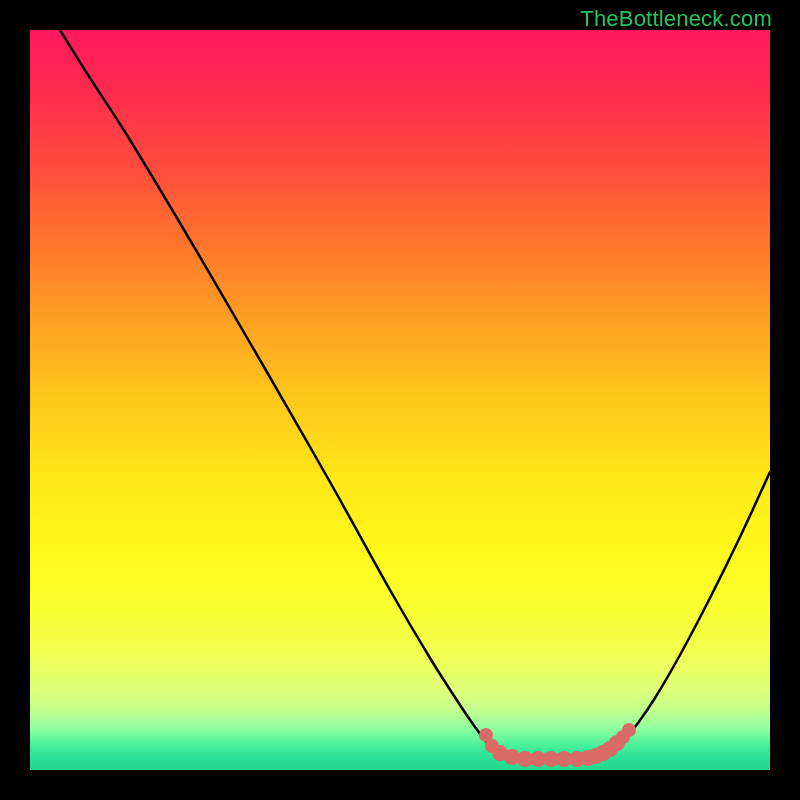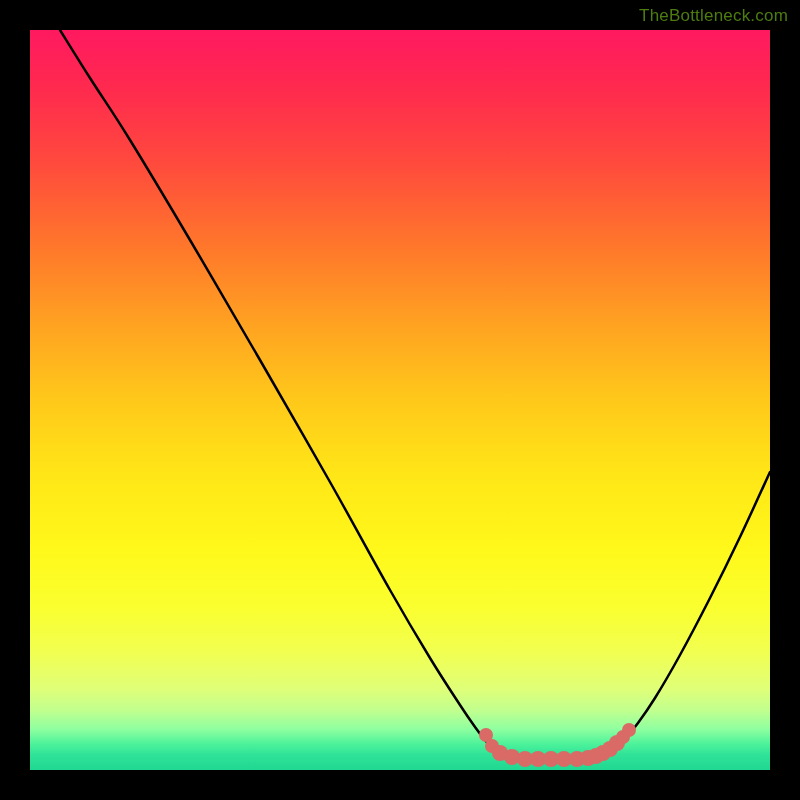--- a/index.html
+++ b/index.html
@@ -41,23 +41,23 @@
       #c0ff8f 92%,
       #8effa0 94.5%,
       #4cf29a 96.5%,
       #2fe298 98%,
       #20d892 100%
     );
   }
   .watermark {
     position: absolute;
     top: 6px;
-    right: 12px;
-    color: #4d7c0f;
-    font-size: 17px;
+    right: 28px;
+    color: #22c55e;
+    font-size: 22px;
     font-weight: 500;
     letter-spacing: 0.2px;
     user-select: none;
   }
   svg.overlay {
     position: absolute;
     left: 0;
     top: 0;
     width: 740px;
     height: 740px;

